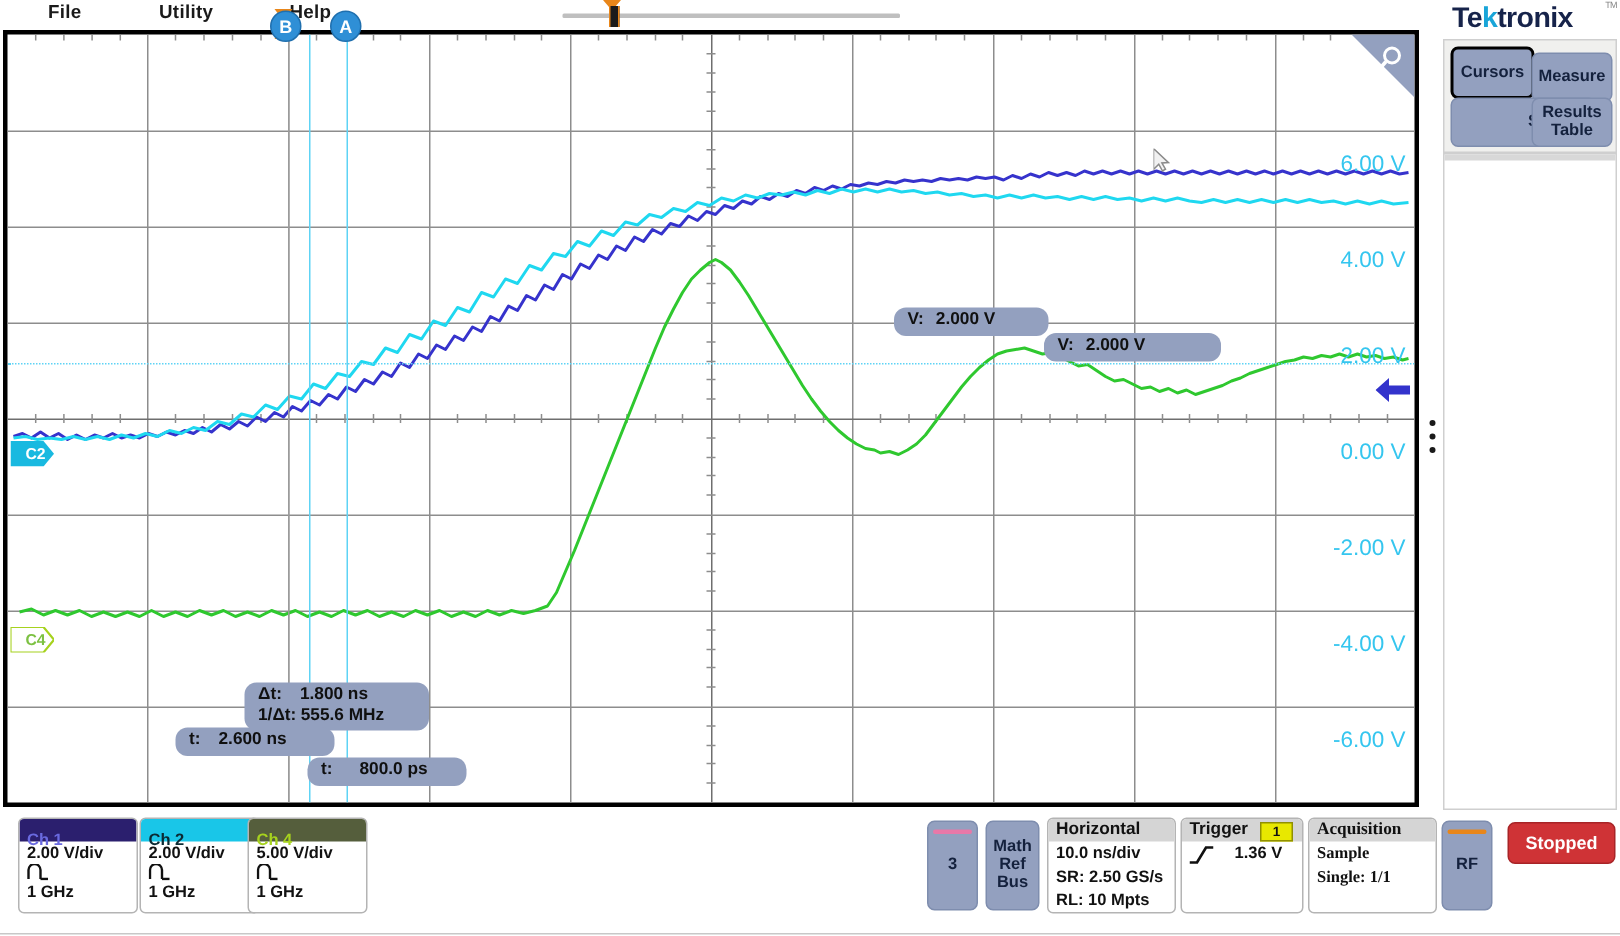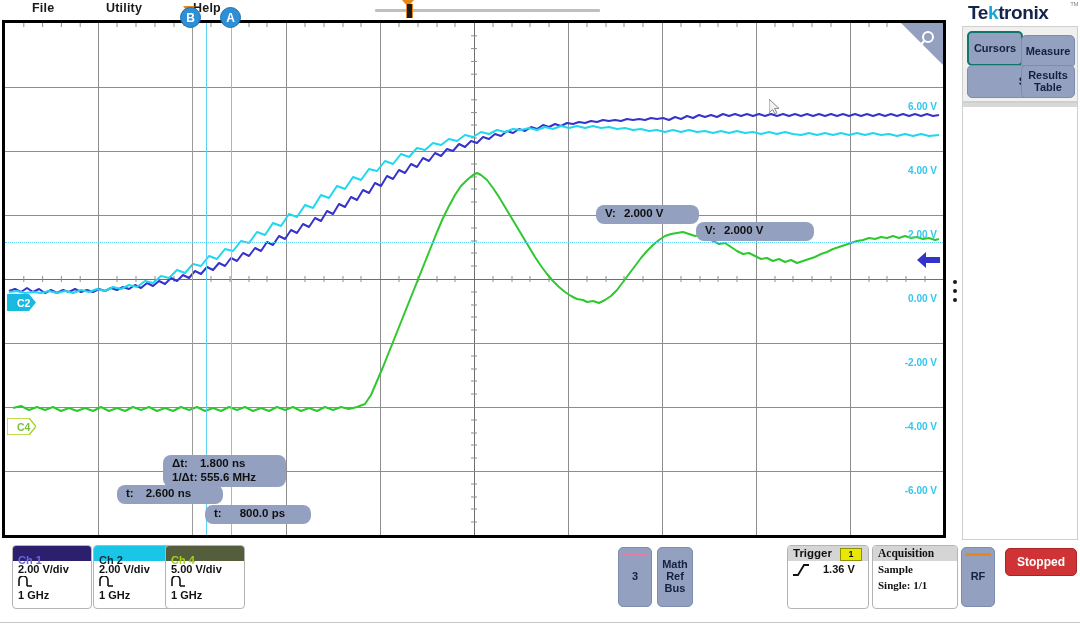--- a/index.html
+++ b/index.html
@@ -20,21 +20,21 @@
   .posbar-marker .stem{position:absolute;left:4px;top:4px;width:5px;height:14px;background:#1b1b1b;border-left:1px solid #e8861a;border-right:1px solid #e8861a;}
 
   
   .tek-logo{position:absolute;left:968px;top:2px;width:108px;height:22px;font-size:19px;font-weight:bold;color:#16234a;letter-spacing:-.4px;font-family:"Liberation Sans",sans-serif;}
   .tek-logo .k{color:#19a5d8;}
   .tek-tm{position:absolute;right:-2px;top:-1px;font-size:6px;color:#888;font-weight:normal;}
 
   
   .rbtn-panel{position:absolute;left:962px;top:26px;width:114px;height:74px;background:#f0f0ee;border:1px solid #cfcfcf;}
   .rbtn{position:absolute;background:#93a0bf;border:1px solid #7e8dae;border-radius:5px;color:#14213d;font-size:11px;font-weight:bold;text-align:center;display:flex;align-items:center;justify-content:center;line-height:1.05;}
-  .rbtn.sel{border:2px solid #0f766e;}
+  .rbtn.sel{border:2px solid #000000;}
   .rb-cursors{left:4px;top:4px;width:52px;height:31px;}
   .rb-measure{left:58px;top:8px;width:52px;height:31px;}
   .rb-search{left:4px;top:38px;width:52px;height:31px;padding-left:43px;}
   .rb-results{left:58px;top:38px;width:52px;height:31px;}
 
   
   .side-panel{position:absolute;left:962px;top:102px;width:114px;height:436px;background:#fff;border:1px solid #cfcfcf;}
   .side-panel-hdr{position:absolute;left:0;top:0;width:100%;height:4px;background:#d8d8d8;}
   .drag-dots{position:absolute;left:953px;top:280px;width:5px;height:22px;}
   .drag-dots i{display:block;width:4px;height:4px;border-radius:50%;background:#1a1a1a;margin-bottom:5px;}
@@ -44,21 +44,21 @@
   .gl{position:absolute;background:#8d8d8d;}
   .gl.v{width:1px;height:100%;top:0;}
   .gl.h{height:1px;width:100%;left:0;}
   .gl.axis{background:#6e6e6e;}
 
   .scope-zoomcorner{position:absolute;right:0;top:0;width:44px;height:44px;}
   .scope-zoomcorner .wedge{position:absolute;right:0;top:0;width:0;height:0;border-top:42px solid #93a0bf;border-left:42px solid transparent;}
   .scope-zoomcorner svg{position:absolute;right:6px;top:6px;}
 
   
-  .vlabel{position:absolute;right:6px;font-size:10px;color:#35c6ef;font-weight:bold;text-align:right;white-space:nowrap;}
+  .vlabel{position:absolute;right:6px;font-size:15px;color:#35c6ef;font-weight:normal;text-align:right;white-space:nowrap;}
 
   
   .chbadge{position:absolute;height:17px;display:flex;align-items:center;font-size:10.5px;font-weight:bold;padding-left:5px;}
   .chbadge .pent{position:absolute;left:0;top:0;height:17px;width:29px;}
   .chbadge span{position:relative;z-index:2;}
 
   
   .vcursor{position:absolute;width:1px;top:0;height:100%;background:#5ed3f5;}
   .vcursor.b{background:#9b9b9b;}
   .hcursor{position:absolute;left:0;width:100%;height:0;border-top:1px dotted #5ed3f5;}
@@ -415,20 +415,26 @@
 
     <div class="minibtn" style="left:618px;top:7px;width:32px;height:58px;">
       <div class="topline" style="background:#e878a8"></div>
       <span>3</span>
     </div>
 
     <div class="minibtn" style="left:657px;top:7px;width:34px;height:58px;white-space:pre-line;">Math
 Ref
 Bus</div>
 
+    <div class="infocard" style="left:698px;width:84px;height:62px;">
+      <div class="hdr">Horizontal</div>
+      <div class="body">10.0 ns/div</div>
+      <div class="body">SR: 2.50 GS/s</div>
+      <div class="body">RL: 10 Mpts</div>
+    </div>
 
     <div class="infocard" style="left:787px;width:80px;height:62px;">
       <div class="hdr">
         <span>Trigger</span>
         <span class="trig-badge">1</span>
       </div>
       <div class="body" style="display:flex;align-items:center;gap:6px">
         <svg width="16" height="13" viewBox="0 0 16 13">
           <path d="M0 12 L5 12 L11 2 L16 2" fill="none" stroke="#111" stroke-width="1.8"></path>
         </svg>

